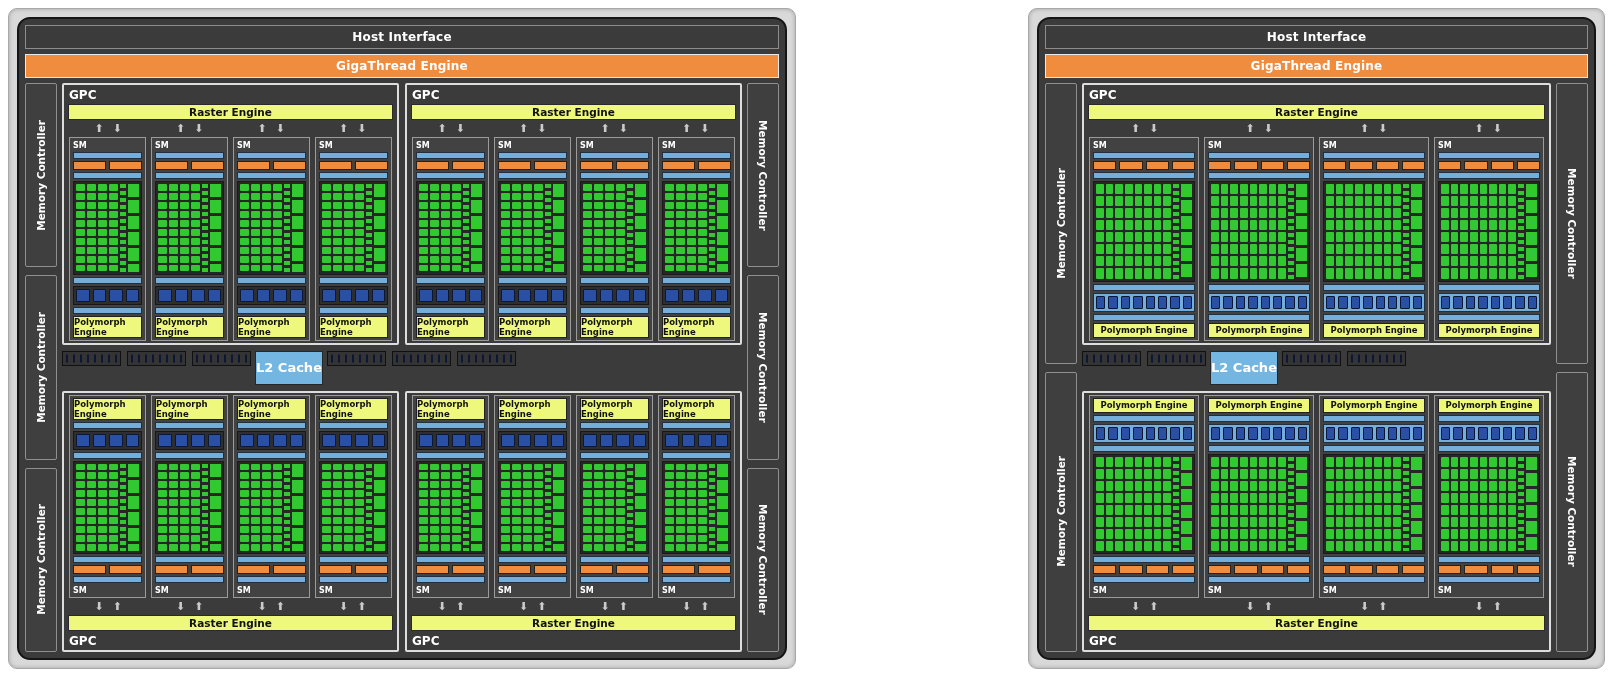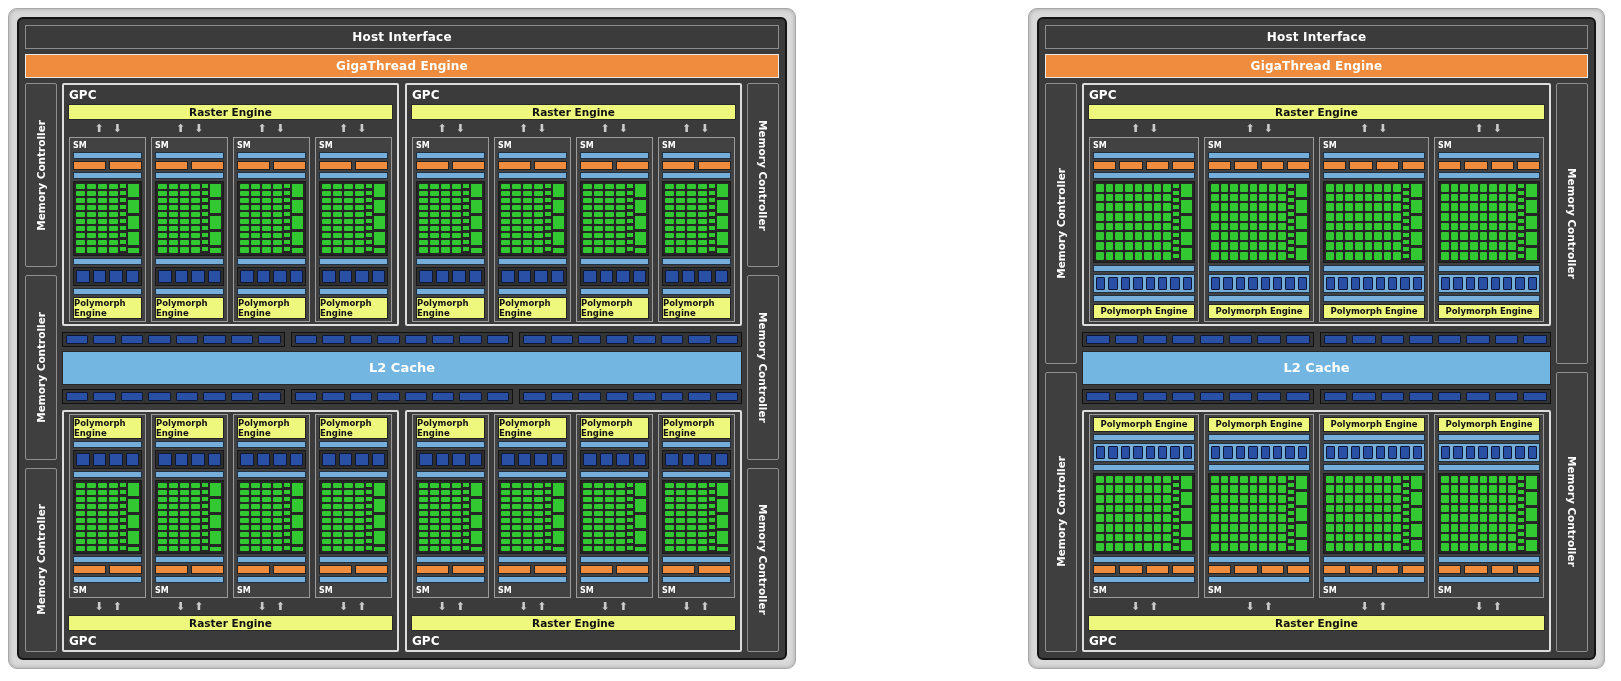--- a/index.html
+++ b/index.html
@@ -13,21 +13,21 @@
     --lightblue:#74aed9; --l2blue:#74b6e2; --navy:#2a50a6; --green:#31c831;
   }
   .diagram{
     position:absolute;background:var(--frame);border:1px solid #a8a8a8;border-radius:9px;
     padding:8px;box-sizing:border-box;box-shadow:inset 0 0 4px rgba(0,0,0,.25);
   }
   #diagram-left{left:8px;top:8px;width:788px;height:661px;}
   #diagram-right{left:1028px;top:8px;width:577px;height:661px;}
   .panel{
     width:100%;height:100%;box-sizing:border-box;background:var(--panel);
-    border:2px solid #151515;border-radius:6px;display:flex;flex-direction:column;
+    border:2px solid #151515;border-radius:13px;display:flex;flex-direction:column;
     padding:6px;gap:5px;
   }
   .top-bar{
     flex:0 0 24px;display:flex;align-items:center;justify-content:center;
     color:#fff;font-weight:bold;font-size:12px;box-sizing:border-box;letter-spacing:.2px;
   }
   .host-bar{background:#3b3b3b;border:1px solid #8d8d8d;}
   .giga-bar{background:var(--orange);border:1px solid #e9e9e9;}
   .dbody{flex:1;display:flex;gap:5px;min-height:0;}
   .mc-col{flex:0 0 32px;display:flex;flex-direction:column;gap:8px;}
@@ -65,21 +65,21 @@
   .core{background:var(--green);border-radius:1px;}
   .dashed-col{flex:0 0 6px;background:repeating-linear-gradient(180deg,var(--green) 0 4px,#262626 4px 7px);}
   .sfu-col{flex:0 0 11px;background:repeating-linear-gradient(180deg,var(--green) 0 13px,#262626 13px 16px);}
   .navy-row{flex:0 0 13px;display:grid;gap:3px;background:#2e2e2e;border:1px solid #181818;padding:2px;box-sizing:content-box;}
   .navy-row.light{background:var(--lightblue);border-color:#203040;}
   .navy-rect{background:var(--navy);border:1px solid #0c1733;border-radius:1px;}
   .poly-bar{
     flex:0 0 15px;background:var(--yellow);border:1px solid #222;box-sizing:border-box;
     color:#111;font-weight:bold;font-size:8.5px;display:flex;align-items:center;justify-content:center;
   }
-  .l2-band{flex:0 0 auto;display:flex;flex-direction:column;gap:4px;}
+  .l2-band{flex:0 0 auto;display:flex;flex-direction:row;gap:4px;}
   .strip{height:15px;display:flex;gap:6px;}
   .strip-group{flex:1;background:#343434;border:1px solid #101010;display:grid;gap:5px;padding:2px 3px;}
   .l2-bar{
     height:32px;background:var(--l2blue);border:1px solid #272727;
     color:#fff;font-weight:bold;font-size:13px;display:flex;align-items:center;justify-content:center;
   }
 </style>
 </head>
 <body>
 

